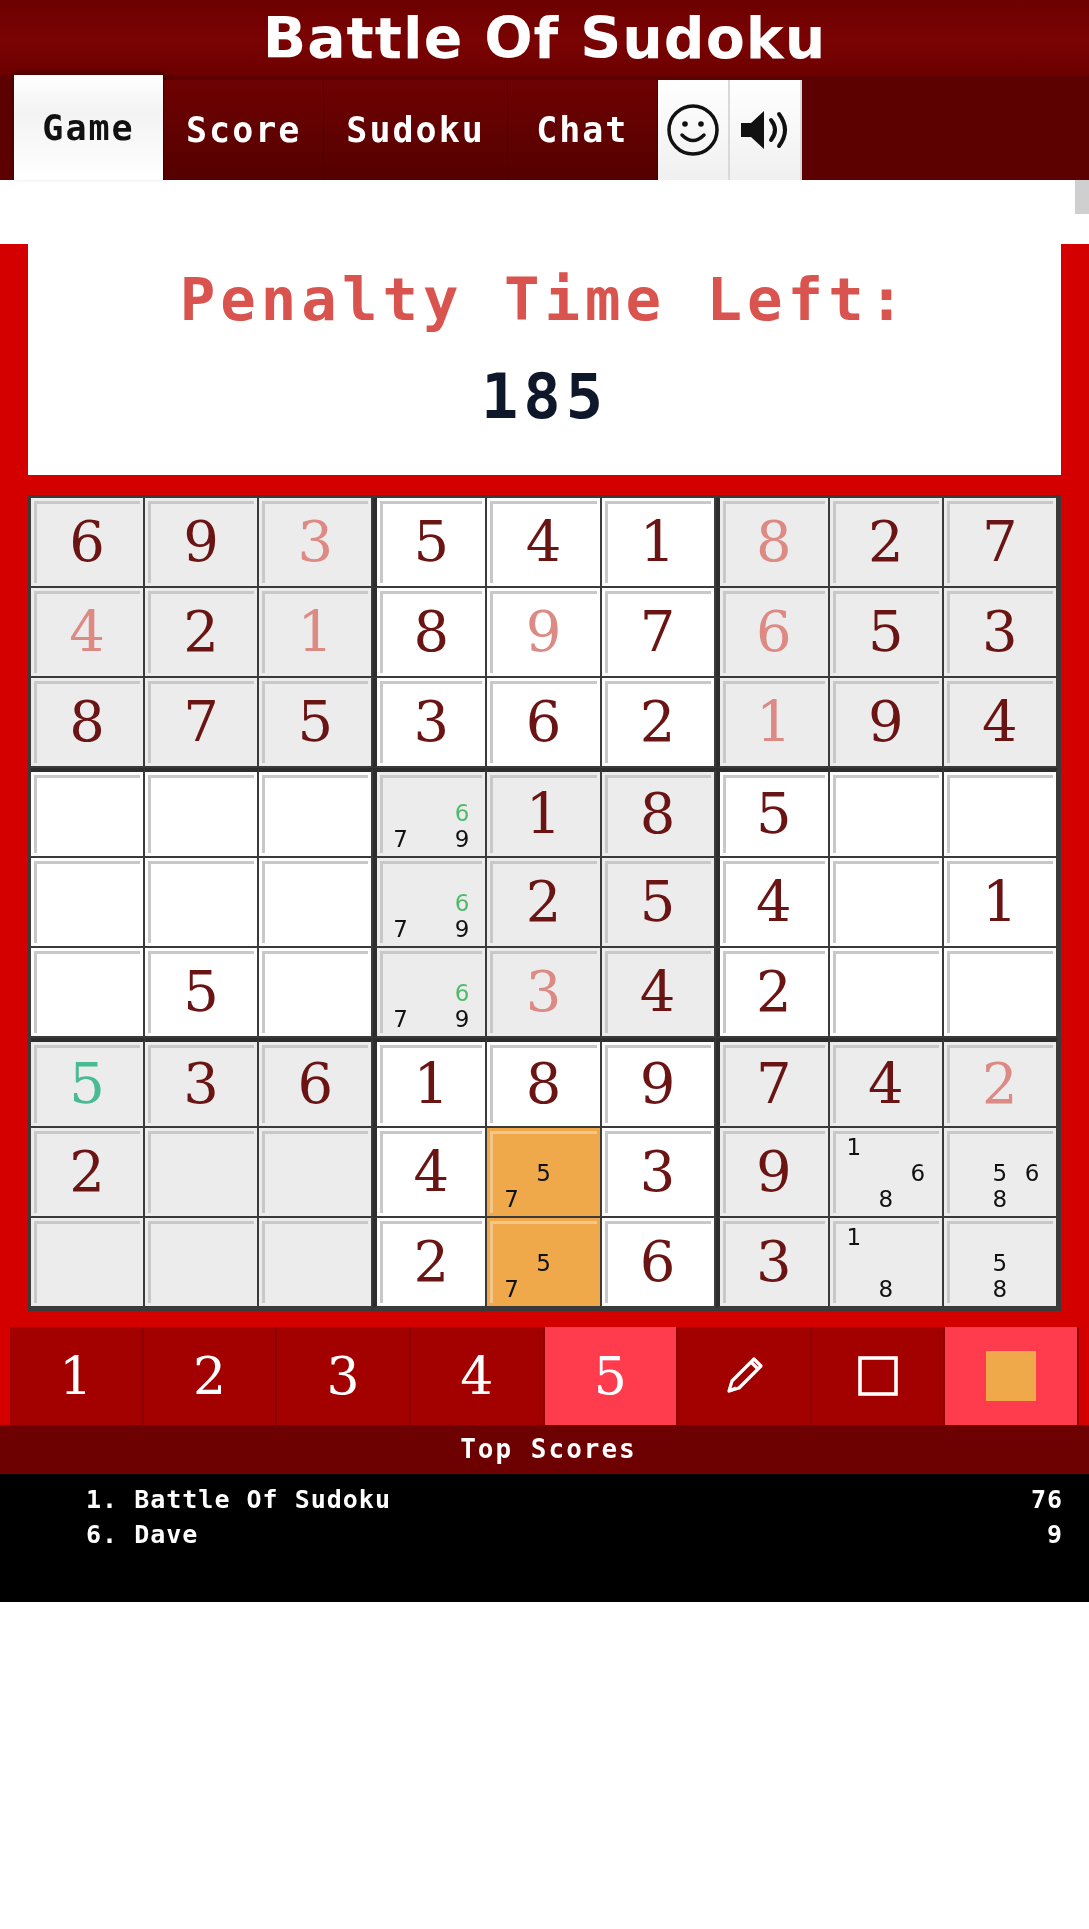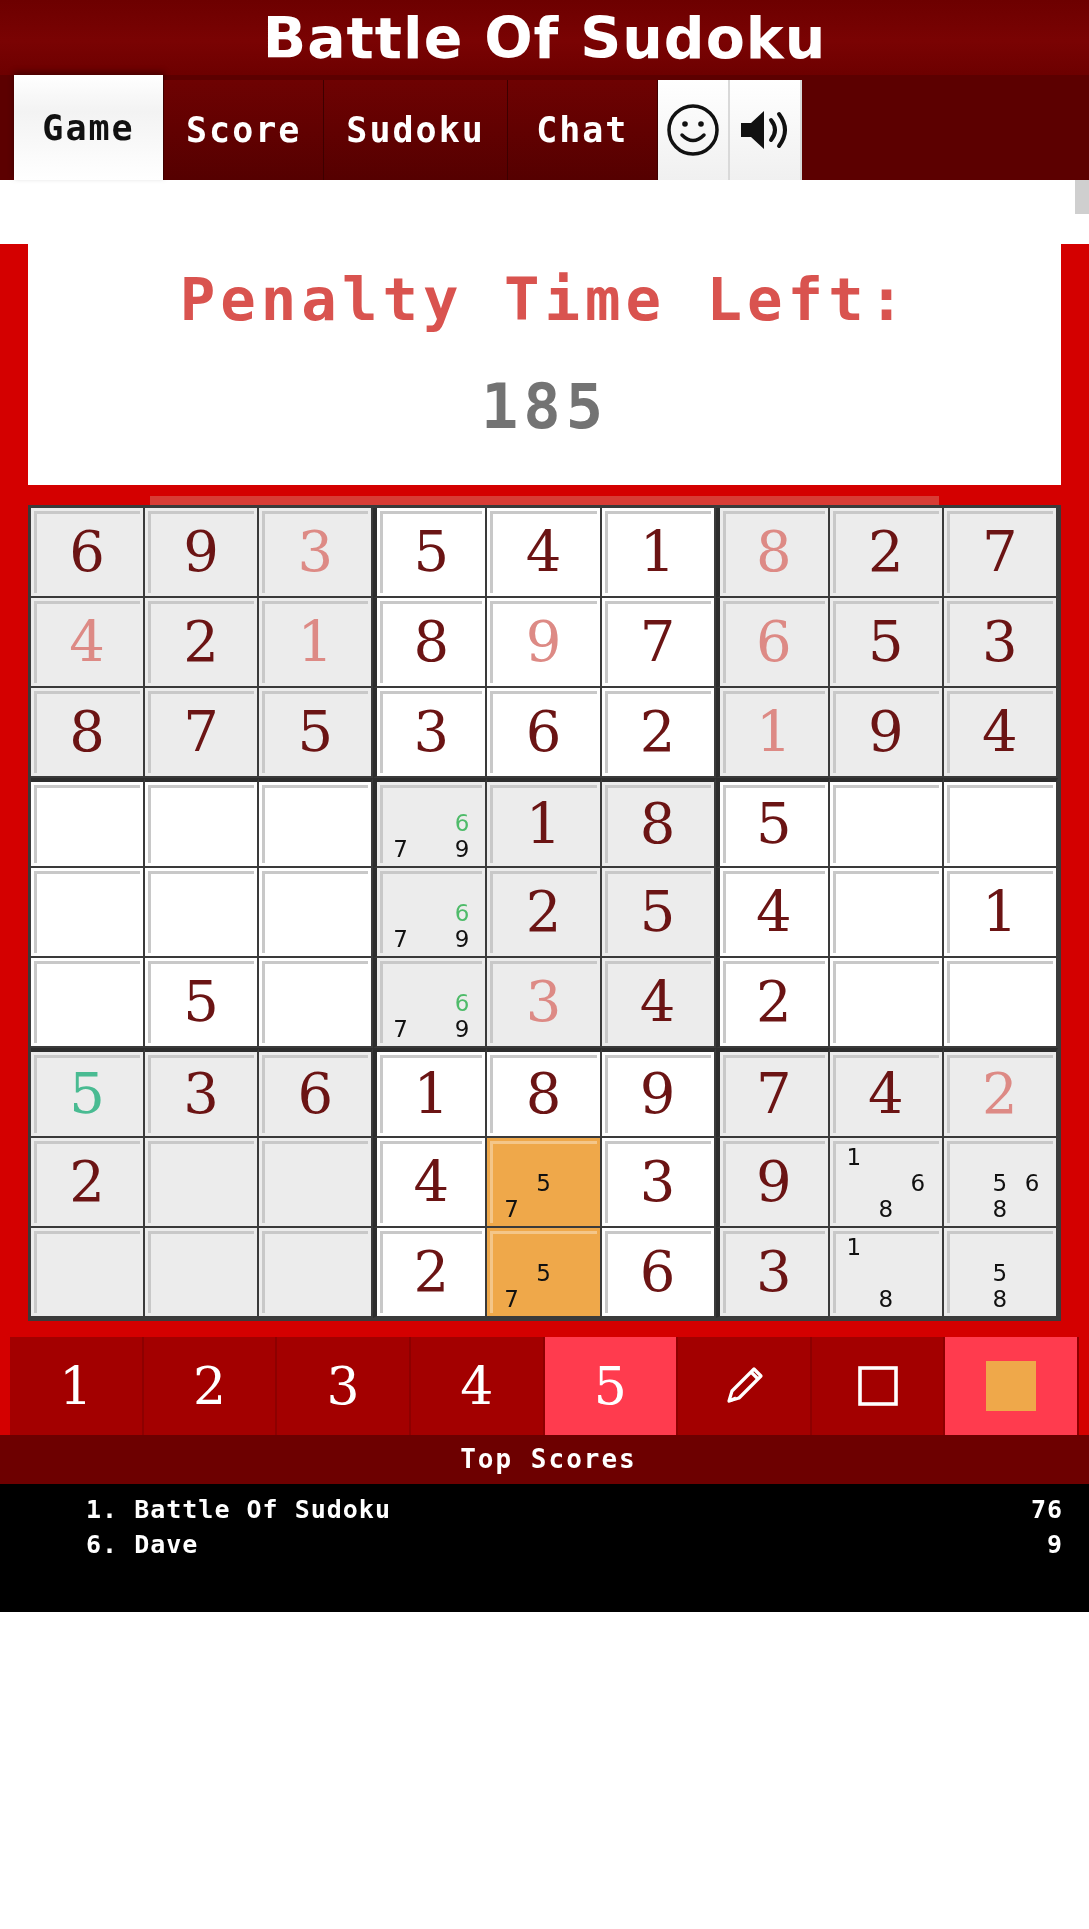--- a/index.html
+++ b/index.html
@@ -122,25 +122,25 @@
   }
   .penalty-label {
     color: #d9534f;
     font-size: 59px;
     font-weight: bold;
     letter-spacing: 5px;
     line-height: 1.15;
     font-family: "DejaVu Sans Mono", monospace;
   }
   .penalty-value {
-    color: #737373;
+    color: #0f172a;
     font-size: 62px;
     font-weight: bold;
     letter-spacing: 5px;
-    margin-top: 36px;
+    margin-top: 26px;
     font-family: "DejaVu Sans Mono", monospace;
   }
 
   
   .grid-wrap {
     position: relative;
     z-index: 3;
     margin: 20px 28px 0 28px;
     background: #3a3a3a;
     display: grid;

